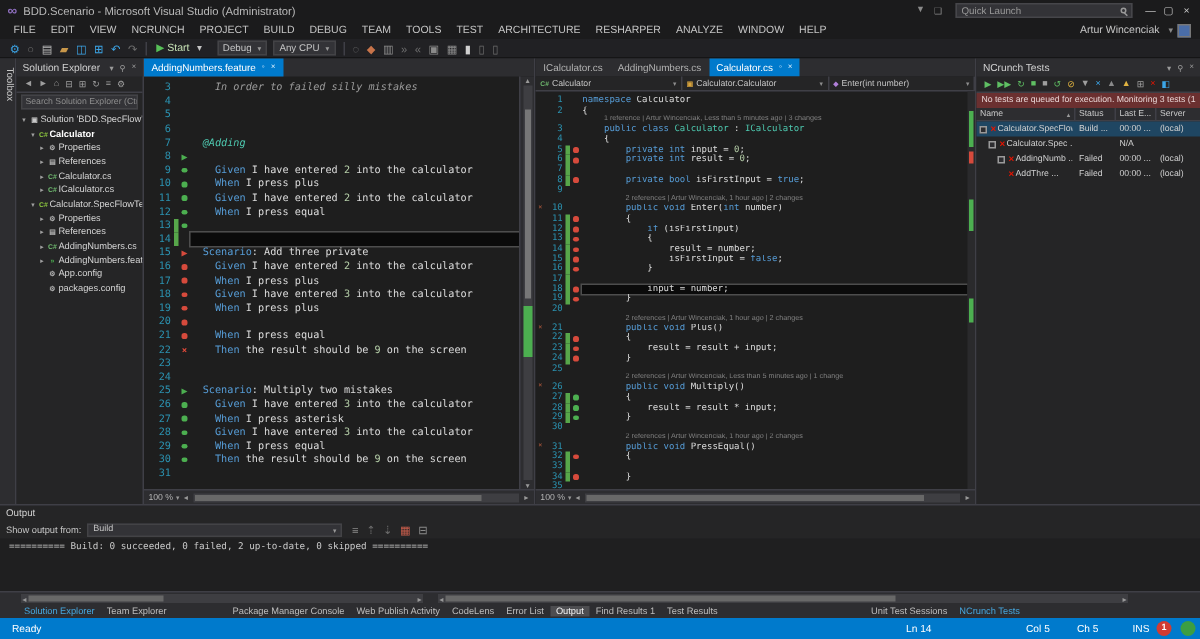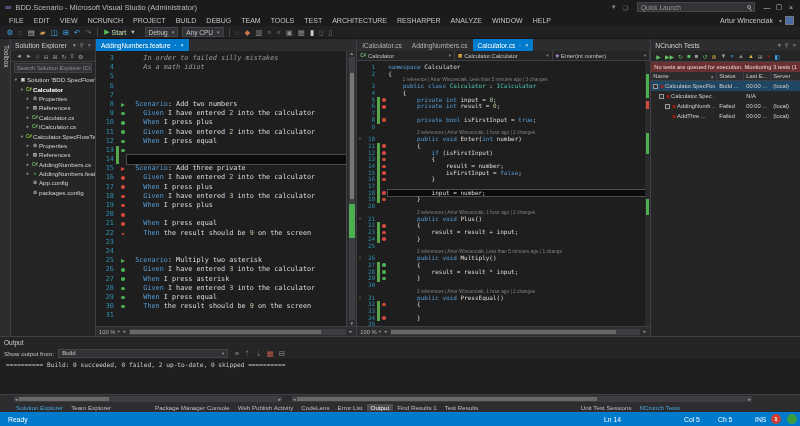--- a/index.html
+++ b/index.html
@@ -320,49 +320,48 @@
             <span class="ln">3</span>
             <span class="cbar"></span>
             <span class="mk "></span>
             <span class="txt"><span class="nar">    In order to failed silly mistakes</span></span>
           </div>
           <div class="frow">
             <span class="mi"></span>
             <span class="ln">4</span>
             <span class="cbar"></span>
             <span class="mk "></span>
-            <span class="txt"><span class="nar">    As a math idiot</span></span>
           </div>
           <div class="frow">
             <span class="mi"></span>
             <span class="ln">5</span>
             <span class="cbar"></span>
             <span class="mk "></span>
           </div>
           <div class="frow">
             <span class="mi"></span>
             <span class="ln">6</span>
             <span class="cbar"></span>
             <span class="mk "></span>
             <span class="txt"></span>
           </div>
           <div class="frow">
             <span class="mi"></span>
             <span class="ln">7</span>
             <span class="cbar"></span>
             <span class="mk "></span>
+            <span class="txt"><span class="tag">  @Adding</span></span>
           </div>
           <div class="frow">
             <span class="mi"></span>
             <span class="ln">8</span>
             <span class="cbar"></span>
             <span class="mk pg">
               <i></i>
             </span>
-            <span class="txt"><span class="pln">  </span><span class="kw">Scenario</span><span class="pln">: Add two numbers</span></span>
           </div>
           <div class="frow">
             <span class="mi"></span>
             <span class="ln">9</span>
             <span class="cbar"></span>
             <span class="mk dg">
               <i></i>
             </span>
             <span class="txt"><span class="pln">    </span><span class="kw">Given </span><span class="pln">I have entered </span><span class="num">2</span><span class="pln"> into the calculator</span></span>
           </div>
@@ -490,21 +489,21 @@
             <span class="cbar"></span>
             <span class="mk "></span>
           </div>
           <div class="frow">
             <span class="mi"></span>
             <span class="ln">25</span>
             <span class="cbar"></span>
             <span class="mk pg">
               <i></i>
             </span>
-            <span class="txt"><span class="pln">  </span><span class="kw">Scenario</span><span class="pln">: Multiply two asterisk</span></span>
+            <span class="txt"><span class="pln">  </span><span class="kw">Scenario</span><span class="pln">: Multiply two mistakes</span></span>
           </div>
           <div class="frow">
             <span class="mi"></span>
             <span class="ln">26</span>
             <span class="cbar"></span>
             <span class="mk dg">
               <i></i>
             </span>
             <span class="txt"><span class="pln">    </span><span class="kw">Given </span><span class="pln">I have entered </span><span class="num">3</span><span class="pln"> into the calculator</span></span>
           </div>

